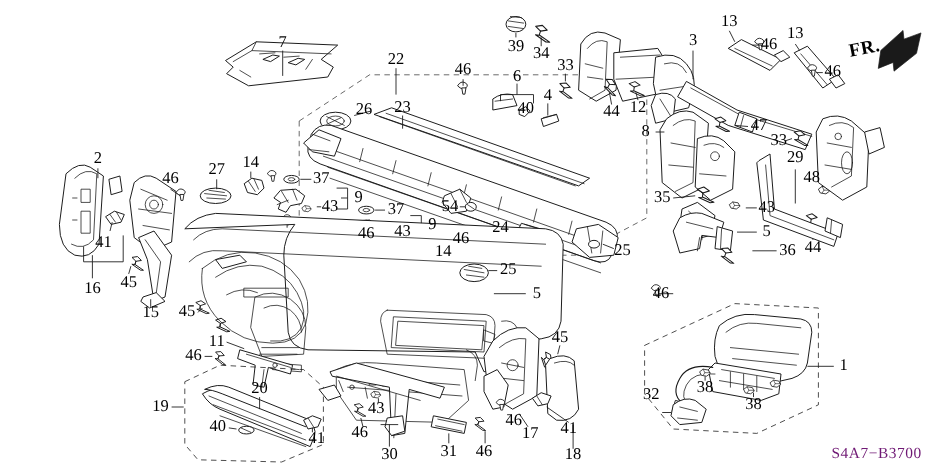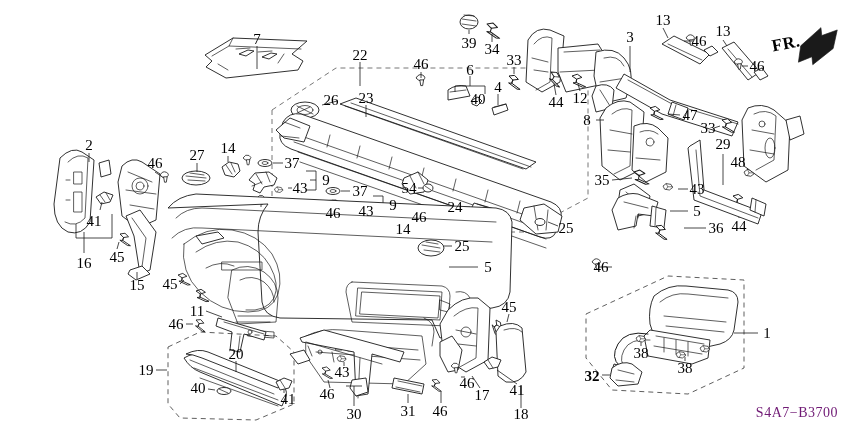--- a/index.html
+++ b/index.html
@@ -595,15 +595,15 @@
       <div class="lbl" style="left: 327px; top: 394px;">46</div>
       <div class="lbl" style="left: 354px; top: 414px;">30</div>
       <div class="lbl" style="left: 408px; top: 411px;">31</div>
       <div class="lbl" style="left: 440px; top: 411px;">46</div>
       <div class="lbl" style="left: 467px; top: 383px;">46</div>
       <div class="lbl" style="left: 482px; top: 395px;">17</div>
       <div class="lbl" style="left: 517px; top: 390px;">41</div>
       <div class="lbl" style="left: 521px; top: 414px;">18</div>
       <div class="lbl" style="left: 641px; top: 353px;">38</div>
       <div class="lbl" style="left: 685px; top: 368px;">38</div>
-      <div class="lbl" style="left: 592px; top: 376px; font-weight: bold;">32</div>
+      <div class="lbl" style="left: 592px; top: 359px;">32</div>
     </div>
 </div>
 
 </body></html>

